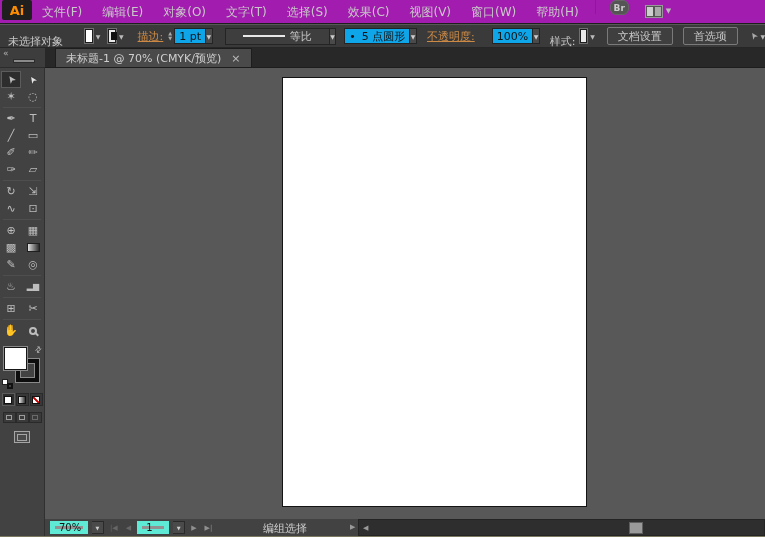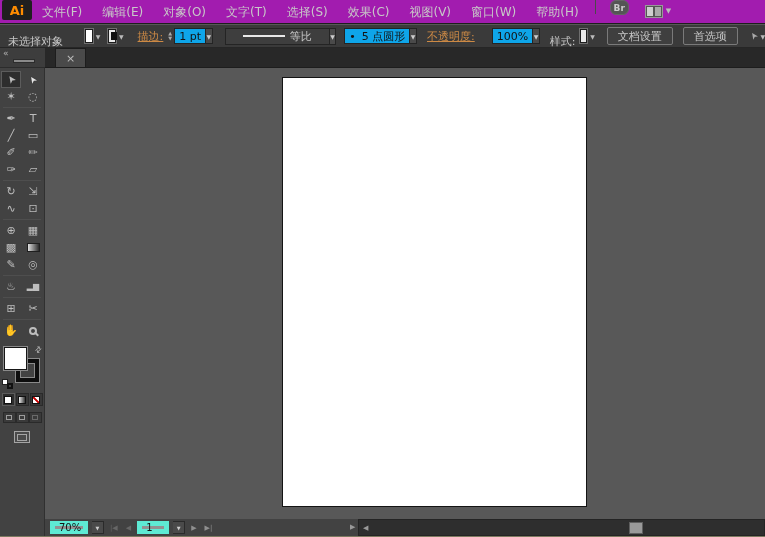--- a/index.html
+++ b/index.html
@@ -154,20 +154,21 @@
   <span class="cp-cursor" style="margin-left:12px;" data-name="cursor-presets-icon">➤</span>
   <span class="mini-caret" data-name="chevron-down-icon">▼</span>
 </div>
 
 <div class="panel-head" data-name="tools-panel-header">
   <span class="chev" data-name="collapse-panel-chevrons">«</span>
   <span class="grip" data-name="panel-grip"></span>
 </div>
 <div class="tabrow" data-name="document-tab-bar">
   <div class="doctab" data-name="document-tab">
+    <span data-name="document-tab-title">未标题-1 @ 70% (CMYK/预览)</span>
     <span class="tab-close" data-name="close-icon">×</span>
   </div>
 </div>
 
 <div class="toolpanel" data-name="tools-panel">
   <div class="toolgrid">
     <div class="trow">
       <div class="tool active" data-name="selection-tool">
           <span class="rot-nw g">➤</span>
         </div>
@@ -332,19 +333,20 @@
   <div class="sb-left">
     <span class="sb-field" style="width:38px;" data-name="zoom-level-field">70%</span>
     <span class="sb-caretbox" data-name="zoom-level-dropdown">▼</span>
     <span class="nav dim" data-name="first-artboard-icon">|◀</span>
     <span class="nav dim" data-name="previous-artboard-icon">◀</span>
     <span class="sb-field" style="width:32px;" data-name="artboard-number-field">1</span>
     <span class="sb-caretbox" data-name="artboard-number-dropdown">▼</span>
     <span class="nav" data-name="next-artboard-icon">▶</span>
     <span class="nav" data-name="last-artboard-icon">▶|</span>
   </div>
+  <div class="sb-status" data-name="tool-status-text">编组选择</div>
   <span class="sb-expand" data-name="status-expand-icon">▶</span>
   <div class="hscroll" data-name="horizontal-scrollbar">
     <span class="hs-arrow" data-name="scroll-left-icon">◀</span>
     <div class="hs-thumb" data-name="scrollbar-thumb"></div>
   </div>
 </div>
 <div class="bottom-edge" data-name="window-bottom-edge"></div>
 
 </body></html>

